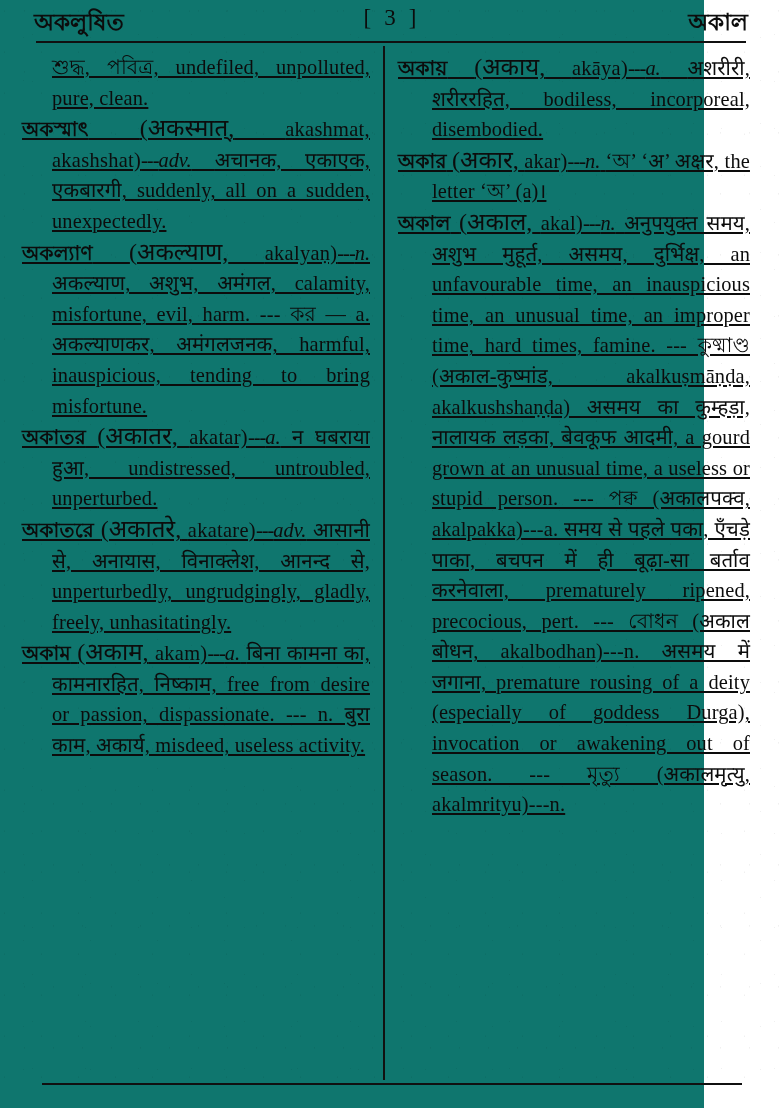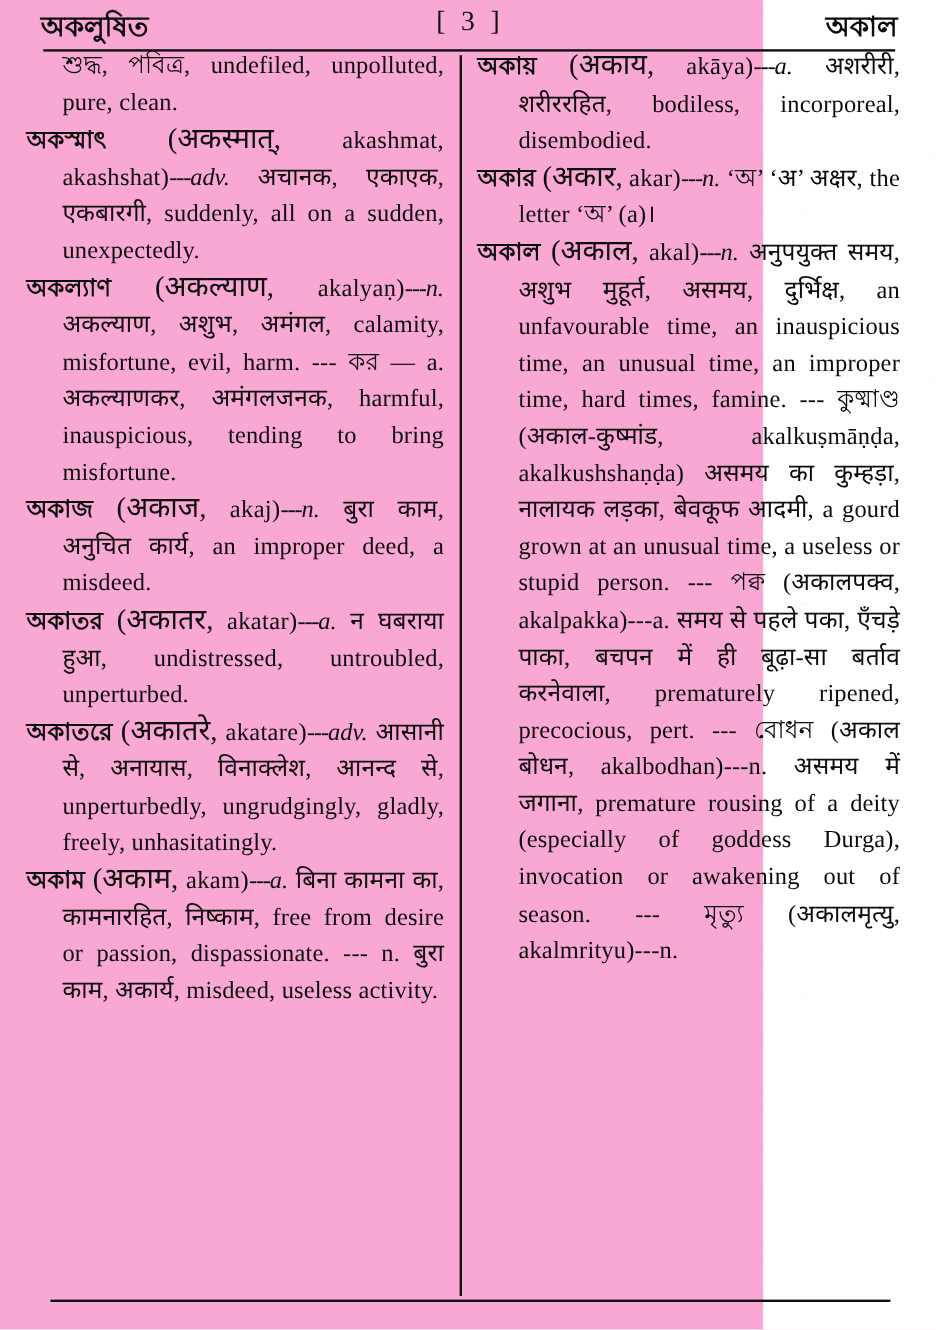--- a/index.html
+++ b/index.html
@@ -3,22 +3,22 @@
 <meta charset="utf-8">
 <style>
   html,body{margin:0;padding:0;background:#ffffff;}
   body{
     width:780px;height:1108px;overflow:hidden;position:relative;
     font-family:"Liberation Serif","DejaVu Serif",serif;
     color:#0c0c0c;
     -webkit-font-smoothing:antialiased;
   }
   .page{
-    position:absolute;left:0;top:0;width:636px;height:1108px;
-    background:#f9a8d4;
+    position:absolute;left:0;top:0;width:704px;height:1108px;
+    background:#0f766e;
   }
   
   .runhead{
     position:absolute;left:0;top:4px;width:780px;height:38px;
   }
   .runhead .rh-left{
     position:absolute;left:34px;top:0;
     font-size:23px;font-weight:700;letter-spacing:0px;
     white-space:nowrap;
   }
@@ -38,24 +38,25 @@
   .rule-bottom{
     position:absolute;left:42px;top:1083px;width:700px;height:0;
     border-top:2.4px solid #101010;
   }
   .rule-mid{
     position:absolute;left:383px;top:46px;width:0;height:1034px;
     border-left:2.2px solid #111111;
   }
   
   .col{
-    position:absolute;top:40px;
+    position:absolute;top:52px;
     font-size:20.4px;line-height:30.6px;
     text-align:justify;
     text-justify:inter-word;
+    text-decoration:underline;
   }
   .col-left{left:22px;width:348px;}
   .col-right{left:398px;width:352px;}
 
   .entry{margin:0;padding:0;}
   
   .entry p{
     margin:0;padding:0 0 0 34px;text-indent:-34px;
     text-align:justify;
   }
@@ -103,23 +104,20 @@
       <div class="entry">
         <p style="text-indent: 0px;"><span class="en">শুদ্ধ, পবিত্র, undefiled, unpolluted, pure, clean.</span></p>
       </div>
       <div class="entry">
         <p><span class="hw bn">অকস্মাৎ</span> <span class="dv">(अकस्मात्,</span> <span class="rom">akashmat, akashshat)</span><span class="dash">---</span><span class="pos">adv.</span> <span class="en">अचानक, एकाएक, एकबारगी, suddenly, all on a sudden, unexpectedly.</span></p>
       </div>
       <div class="entry">
         <p><span class="hw bn">অকল্যাণ</span> <span class="dv">(अकल्याण,</span> <span class="rom">akalyaṇ)</span><span class="dash">---</span><span class="pos">n.</span> <span class="en">अकल्याण, अशुभ, अमंगल, calamity, misfortune, evil, harm. --- কর — a. अकल्याणकर, अमंगलजनक, harmful, inauspicious, tending to bring misfortune.</span></p>
       </div>
       <div class="entry">
-        <p><span class="hw bn">অকাজ</span> <span class="dv">(अकाज,</span> <span class="rom">akaj)</span><span class="dash">---</span><span class="pos">n.</span> <span class="en">बुरा काम, अनुचित कार्य, an improper deed, a misdeed.</span></p>
-      </div>
-      <div class="entry">
         <p><span class="hw bn">অকাতর</span> <span class="dv">(अकातर,</span> <span class="rom">akatar)</span><span class="dash">---</span><span class="pos">a.</span> <span class="en">न घबराया हुआ, undistressed, untroubled, unperturbed.</span></p>
       </div>
       <div class="entry">
         <p><span class="hw bn">অকাতরে</span> <span class="dv">(अकातरे,</span> <span class="rom">akatare)</span><span class="dash">---</span><span class="pos">adv.</span> <span class="en">आसानी से, अनायास, विनाक्लेश, आनन्द से, unperturbedly, ungrudgingly, gladly, freely, unhasitatingly.</span></p>
       </div>
       <div class="entry">
         <p><span class="hw bn">অকাম</span> <span class="dv">(अकाम,</span> <span class="rom">akam)</span><span class="dash">---</span><span class="pos">a.</span> <span class="en">बिना कामना का, कामनारहित, निष्काम, free from desire or passion, dispassionate. --- n. बुरा काम, अकार्य, misdeed, useless activity.</span></p>
       </div>
     </div>
   <div class="col col-right" id="colRight">

